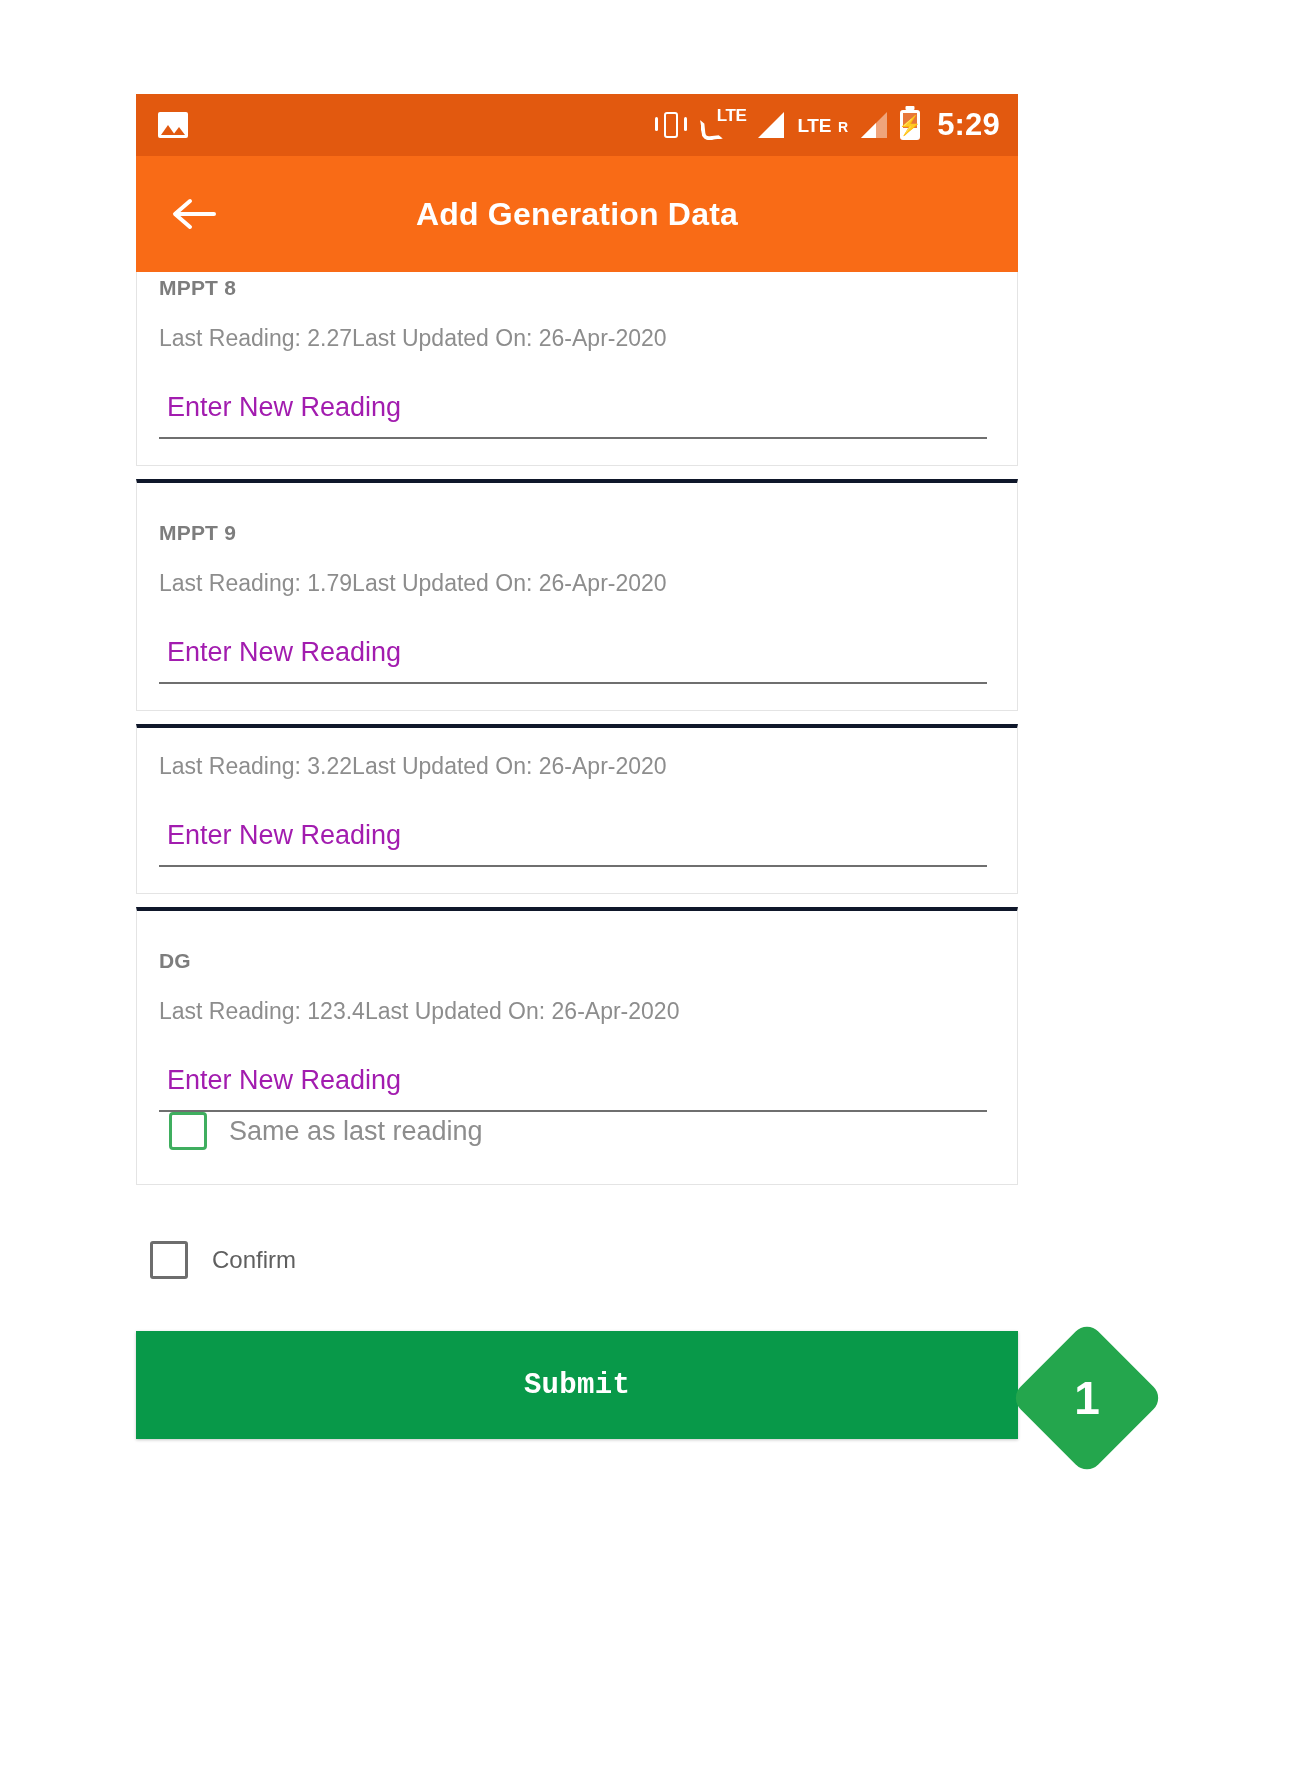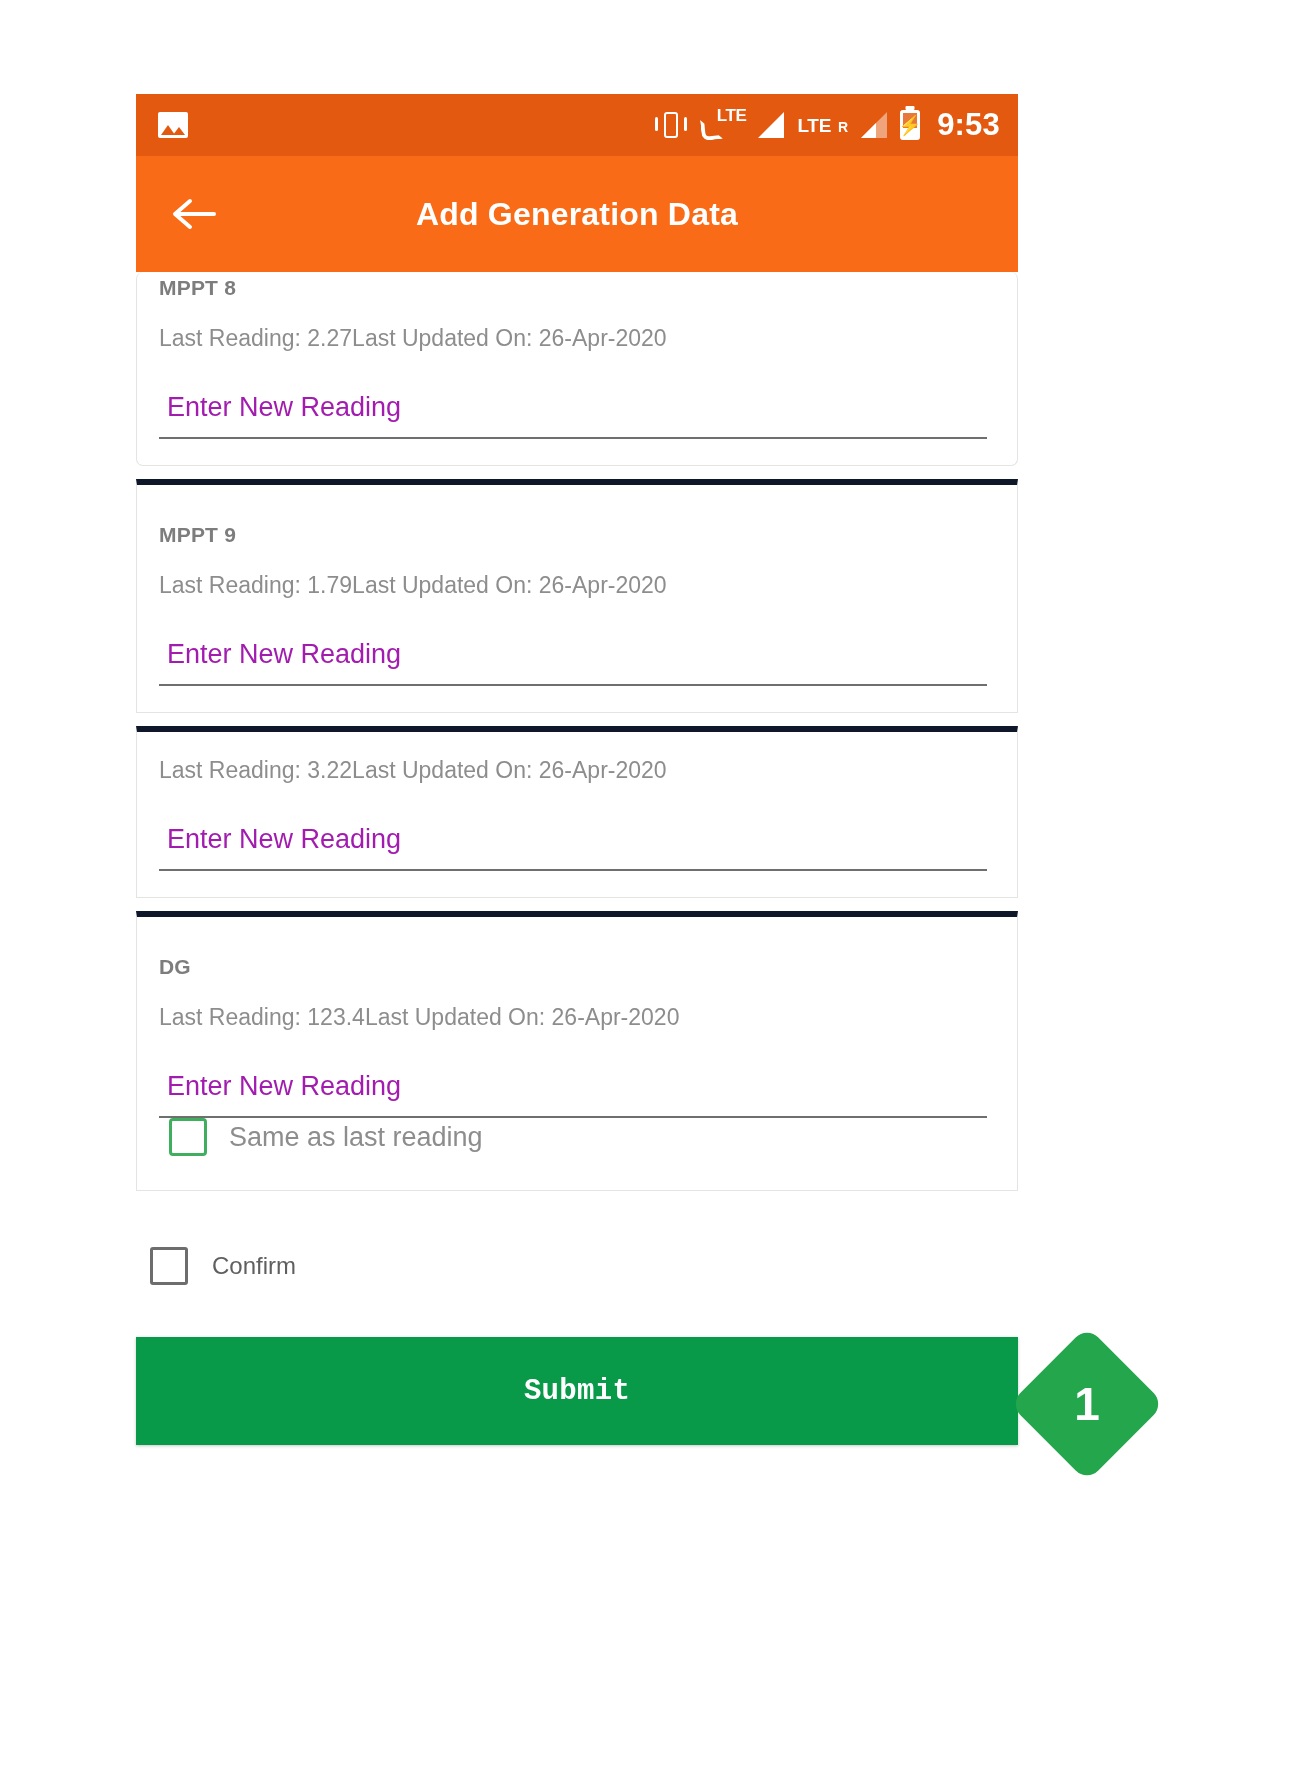--- a/index.html
+++ b/index.html
@@ -183,23 +183,23 @@
 
   
   .content { background: #ffffff; }
 
   .card {
     background: #ffffff;
     border: 1px solid #e4e4e4;
     border-top: none;
     padding: 0 22px;
   }
-  .card.clipped { border-top: none; border-radius: 7px; }
+  .card.clipped { border-top: none; }
   .card.normal {
-    border-top: 6px solid #0f172a;
+    border-top: 4px solid #0f172a;
     margin-top: 13px;
   }
   .card-title {
     font-size: 21px;
     font-weight: bold;
     color: #7d7d7d;
     letter-spacing: 0.2px;
   }
   .card.clipped .card-title { padding-top: 4px; }
   .card.normal .card-title { padding-top: 38px; }
@@ -338,21 +338,21 @@
         <span class="r-label">R</span>
       </span>
       <span class="signal-partial">
         <span class="bg"></span>
         <span class="fg"></span>
       </span>
       <span class="battery-icon">
         <span class="fill"></span>
         <span class="bolt">⚡</span>
       </span>
-      <span class="clock">9:53</span>
+      <span class="clock">5:29</span>
     </div>
   </div>
 
   <div class="app-bar">
     <div class="back-arrow">
       <svg width="48" height="40" viewBox="0 0 48 40" aria-hidden="true">
         <path d="M44 20 H6" stroke="#ffffff" stroke-width="4" fill="none" stroke-linecap="round"></path>
         <path d="M20 7 L5 20 L20 33" stroke="#ffffff" stroke-width="4" fill="none" stroke-linecap="round" stroke-linejoin="round"></path>
       </svg>
     </div>

